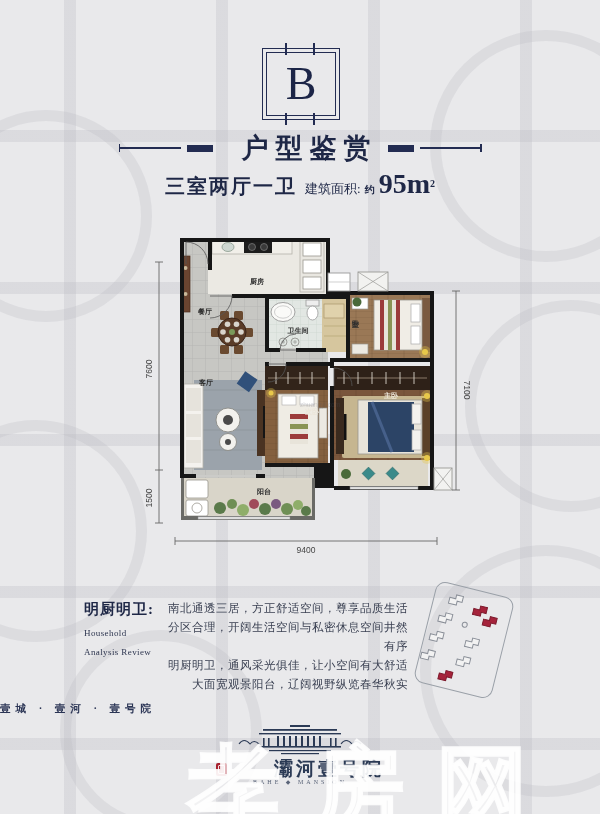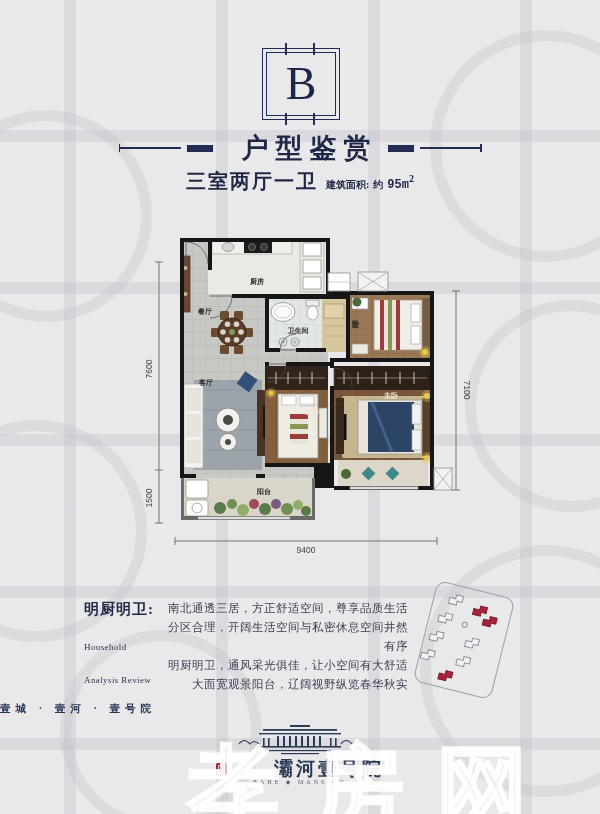--- a/index.html
+++ b/index.html
@@ -38,32 +38,32 @@
     display:flex;align-items:center;justify-content:center;gap:10px;}
   .page-title{font-size:27px;font-weight:bold;letter-spacing:7px;color:#1e2746;text-indent:7px;padding-left:12px;}
   .orn{display:flex;align-items:center;gap:6px;}
   .orn-line{width:62px;height:1.5px;background:#232c52;position:relative;}
   .orn-line::before{content:"";position:absolute;width:1.5px;height:8px;background:#232c52;top:-3.2px;}
   .orn.left .orn-line::before{left:0;} .orn.right .orn-line::before{right:0;}
   .orn-bar{width:26px;height:7px;background:#232c52;}
 
   .subtitle-row{position:absolute;left:0;top:168px;width:600px;text-align:center;color:#1e2746;}
   .subtitle-row .rooms{font-size:20px;font-weight:bold;letter-spacing:2px;}
-  .subtitle-row .arealabel{font-size:10px;font-weight:bold;margin-left:4px;}
+  .subtitle-row .arealabel{font-size:13px;font-weight:normal;margin-left:4px;}
   .subtitle-row .approx{font-size:10px;font-weight:bold;}
-  .subtitle-row .areaval{font-size:12px;font-weight:bold;font-family:Liberation Mono, monospace;}
+  .subtitle-row .areaval{font-size:28px;font-weight:bold;font-family:Liberation Serif, serif;}
   .subtitle-row sup{font-size:10px;}
 
   
   .plan-wrap{position:absolute;left:140px;top:228px;width:330px;height:330px;}
 
   
   .analysis-head{position:absolute;left:84px;top:600px;width:86px;color:#1e2746;}
   .analysis-head .zh{font-size:15px;font-weight:bold;letter-spacing:1px;}
-  .analysis-head .en{font-size:9px;margin-top:23px;letter-spacing:.4px;color:#2e3650;}
+  .analysis-head .en{font-size:9px;margin-top:9px;letter-spacing:.4px;color:#2e3650;}
   .analysis-body{position:absolute;left:168px;top:599px;width:240px;
     font-size:11.5px;line-height:19px;color:#3a4052;white-space:pre-line;letter-spacing:.5px;text-align:right;}
 
   
   .sitemap{position:absolute;left:424px;top:588px;width:78px;height:102px;
     transform:rotate(14deg);border:1.5px solid #9aa0a8;border-radius:10px;}
   .bldg{position:absolute;width:20px;height:12px;}
 
   
   .tagline{position:absolute;left:0;top:702px;width:600px;text-align:left;

